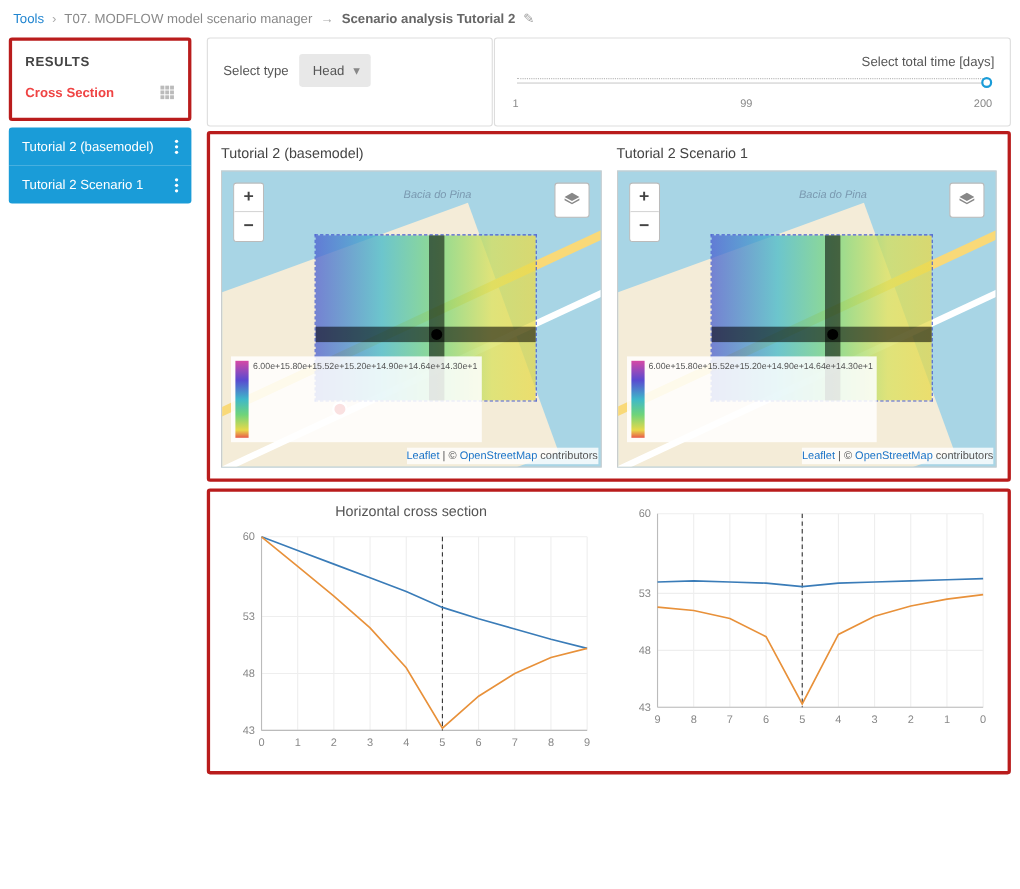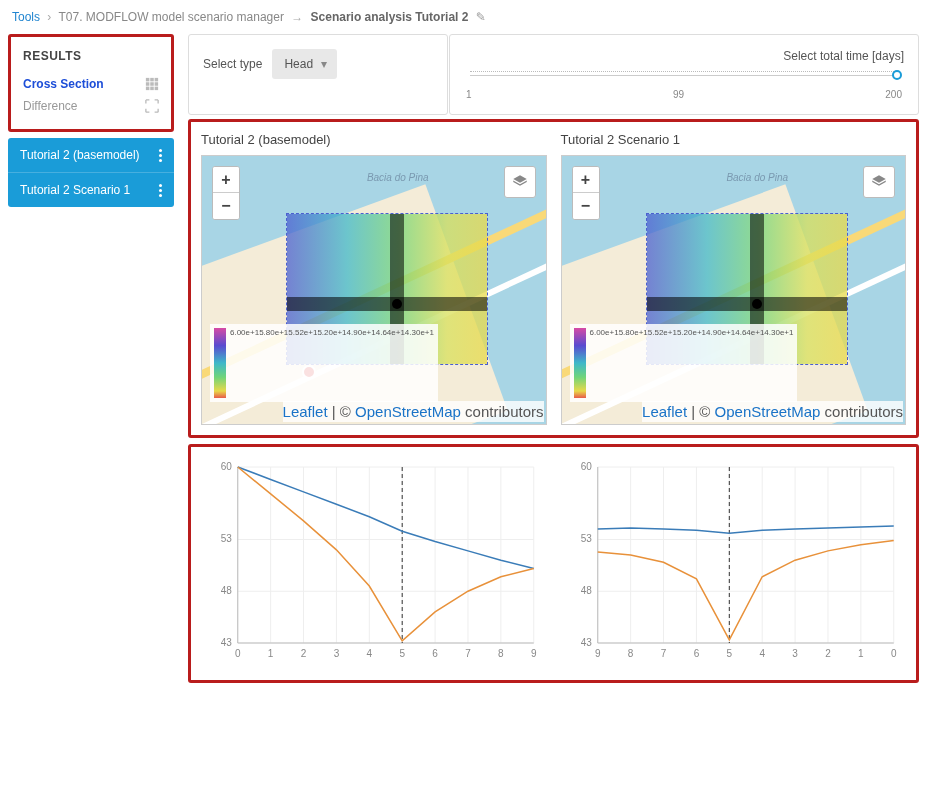--- a/index.html
+++ b/index.html
@@ -9,21 +9,21 @@
 .breadcrumb a { color: #2185d0; text-decoration: none; }
 .breadcrumb .sep { margin: 0 4px; color: #aaa; }
 .breadcrumb .current { font-weight: bold; color: #666; }
 .layout { display: flex; gap: 14px; }
 .sidebar { width: 166px; flex-shrink: 0; }
 .main { flex: 1; }
 
 .panel { border: 3px solid #b91c1c; border-radius: 3px; background: #fff; padding: 12px; margin-bottom: 6px; }
 .results-title { font-weight: bold; font-size: 12px; color: #444; letter-spacing: 0.5px; margin-bottom: 10px; }
 .results-item { display: flex; justify-content: space-between; align-items: center; padding: 4px 0; font-size: 12px; color: #999; cursor: pointer; }
-.results-item.active { color: #1d4ed8; font-weight: bold; }
+.results-item.active { color: #ef4444; font-weight: bold; }
 .results-icon { width: 14px; height: 14px; color: #bbb; }
 
 .scenario-list { background: #1a9cd8; border-radius: 3px; overflow: hidden; }
 .scenario-item { display: flex; justify-content: space-between; align-items: center; padding: 10px 12px; color: #fff; font-size: 12px; border-bottom: 1px solid rgba(255,255,255,0.2); cursor: pointer; }
 .scenario-item:last-child { border-bottom: none; }
 .dots { display: flex; flex-direction: column; gap: 2px; }
 .dots span { width: 3px; height: 3px; background: #fff; border-radius: 50%; }
 
 .top-controls { display: flex; gap: 1px; margin-bottom: 4px; }
 .control-panel { border: 1px solid #ddd; border-radius: 3px; padding: 14px; background: #fff; }
@@ -63,21 +63,21 @@
 .overlay-grid { position: absolute; left: 85px; top: 58px; width: 200px; height: 150px; z-index: 5; }
 .grad { position: absolute; inset: 0; background: linear-gradient(90deg, #4a5fd0 0%, #3fb8c9 30%, #6fd47a 55%, #d8e05a 80%, #e8d94a 100%); opacity: 0.75; }
 .cross-h { position: absolute; left: 0; right: 0; top: 60%; height: 14px; background: rgba(0,0,0,0.55); transform: translateY(-50%); }
 .cross-v { position: absolute; top: 0; bottom: 0; left: 55%; width: 14px; background: rgba(0,0,0,0.55); transform: translateX(-50%); }
 .cross-dot { position: absolute; left: 55%; top: 60%; width: 10px; height: 10px; background: #000; border-radius: 50%; transform: translate(-50%,-50%); }
 .border-dash { position: absolute; inset: -1px; border: 1px dashed #4a5fd0; }
 
 .legend-box { position: absolute; left: 8px; bottom: 22px; background: rgba(255,255,255,0.85); padding: 4px; font-size: 8px; color: #555; z-index: 8; display: flex; gap: 4px; }
 .legend-bar { width: 12px; height: 70px; background: linear-gradient(180deg, #d64aa5 0%, #5a4ad0 25%, #3fb8c9 50%, #6fd47a 70%, #e8d94a 90%, #e85a4a 100%); }
 .legend-labels { display: flex; flex-direction: row; justify-content: space-between; }
-.attribution { position: absolute; right: 2px; bottom: 2px; background: rgba(255,255,255,0.8); padding: 2px 0; font-size: 15px; color: #555; z-index: 8; }
+.attribution { position: absolute; right: 2px; bottom: 2px; background: rgba(255,255,255,0.8); padding: 2px 0; font-size: 10px; color: #555; z-index: 8; }
 .attribution a { color: #1a73c7; text-decoration: none; }
 
 .marker-red { position: absolute; left: 100px; bottom: 45px; width: 14px; height: 14px; background: #d93a3a; border: 2px solid #fff; border-radius: 50%; z-index: 6; }
 
 .chart-title { text-align: center; font-size: 13px; color: #555; margin-bottom: 6px; }
 .chart-svg { width: 100%; height: 210px; }
 .axis { stroke: #bbb; stroke-width: 1; }
 .grid { stroke: #eee; stroke-width: 1; }
 .tick-text { font-size: 10px; fill: #888; }
 .dash-line { stroke: #333; stroke-width: 1; stroke-dasharray: 4,3; }
@@ -108,26 +108,20 @@
               <rect x="6" y="1" width="4" height="4" fill="currentColor"></rect>
               <rect x="11" y="1" width="4" height="4" fill="currentColor"></rect>
               <rect x="1" y="6" width="4" height="4" fill="currentColor"></rect>
               <rect x="6" y="6" width="4" height="4" fill="currentColor"></rect>
               <rect x="11" y="6" width="4" height="4" fill="currentColor"></rect>
               <rect x="1" y="11" width="4" height="4" fill="currentColor"></rect>
               <rect x="6" y="11" width="4" height="4" fill="currentColor"></rect>
               <rect x="11" y="11" width="4" height="4" fill="currentColor"></rect>
             </svg>
         </div>
-        <div class="results-item">
-          <span>Difference</span>
-          <svg class="results-icon" viewBox="0 0 16 16">
-              <path d="M1 1h4M1 1v4M15 1h-4M15 1v4M1 15h4M1 15v-4M15 15h-4M15 15v-4" stroke="currentColor" stroke-width="1.5" fill="none"></path>
-            </svg>
-        </div>
       </div>
 
       <div class="scenario-list">
         <div class="scenario-item">
           <span>Tutorial 2 (basemodel)</span>
           <div class="dots">
               <span></span>
               <span></span>
               <span></span>
             </div>
@@ -256,20 +250,21 @@
           <a href="#">Leaflet</a> | © <a href="#">OpenStreetMap</a> contributors
         </div>
       </div>
     </div>
   </div>
       </div>
 
       <div class="panel" style="padding:10px;">
         <div class="chart-row" id="chart-row">
     <div class="chart-panel" style="border:none;padding:0;">
+      <div class="chart-title">Horizontal cross section</div>
       <svg class="chart-svg" viewBox="0 0 340 210">
         <line class="grid" x1="34" y1="10" x2="34" y2="186"></line>
                 <line class="grid" x1="66.88888888888889" y1="10" x2="66.88888888888889" y2="186"></line>
                 <line class="grid" x1="99.77777777777777" y1="10" x2="99.77777777777777" y2="186"></line>
                 <line class="grid" x1="132.66666666666666" y1="10" x2="132.66666666666666" y2="186"></line>
                 <line class="grid" x1="165.55555555555554" y1="10" x2="165.55555555555554" y2="186"></line>
                 <line class="grid" x1="198.44444444444446" y1="10" x2="198.44444444444446" y2="186"></line>
                 <line class="grid" x1="231.33333333333331" y1="10" x2="231.33333333333331" y2="186"></line>
                 <line class="grid" x1="264.22222222222223" y1="10" x2="264.22222222222223" y2="186"></line>
                 <line class="grid" x1="297.1111111111111" y1="10" x2="297.1111111111111" y2="186"></line>

